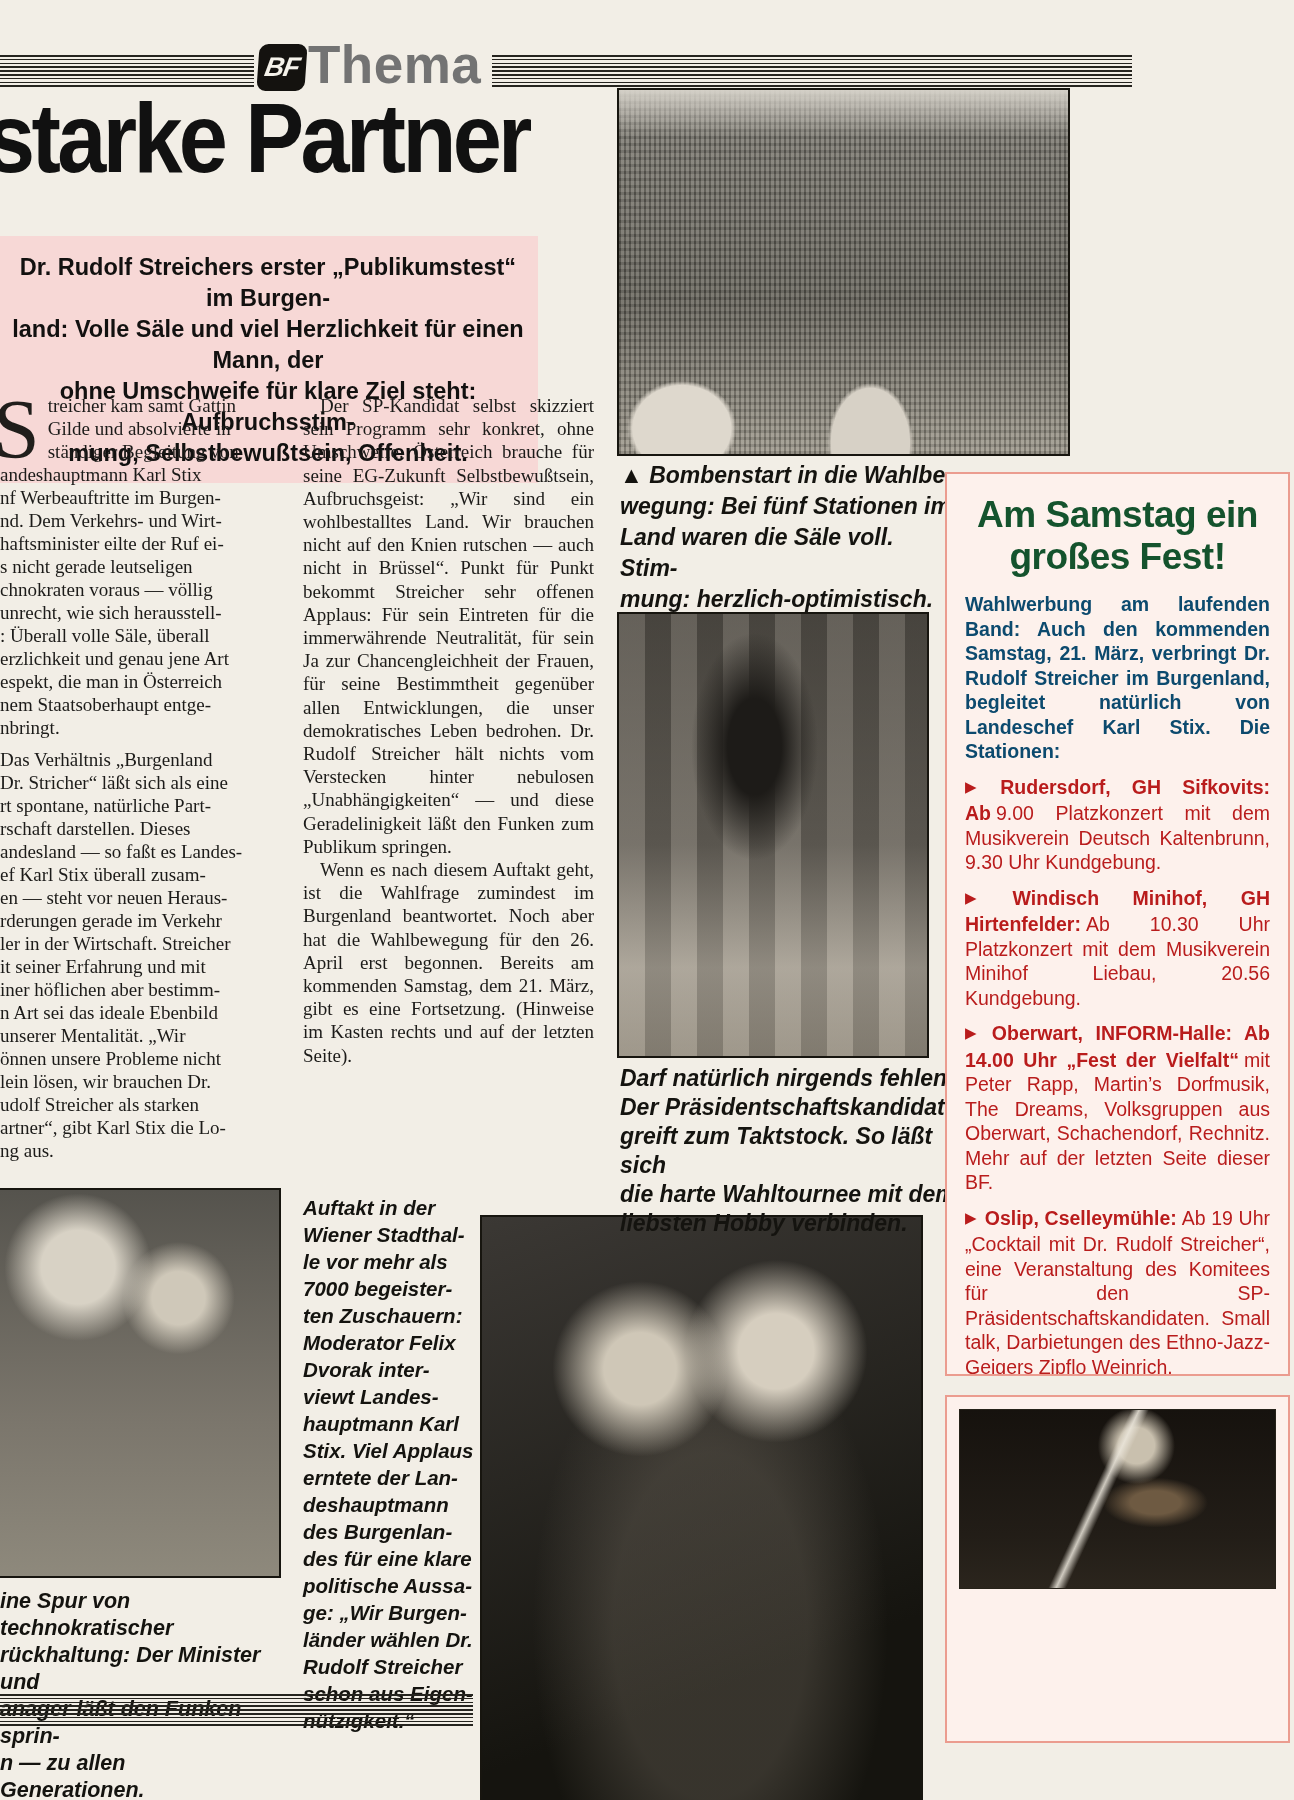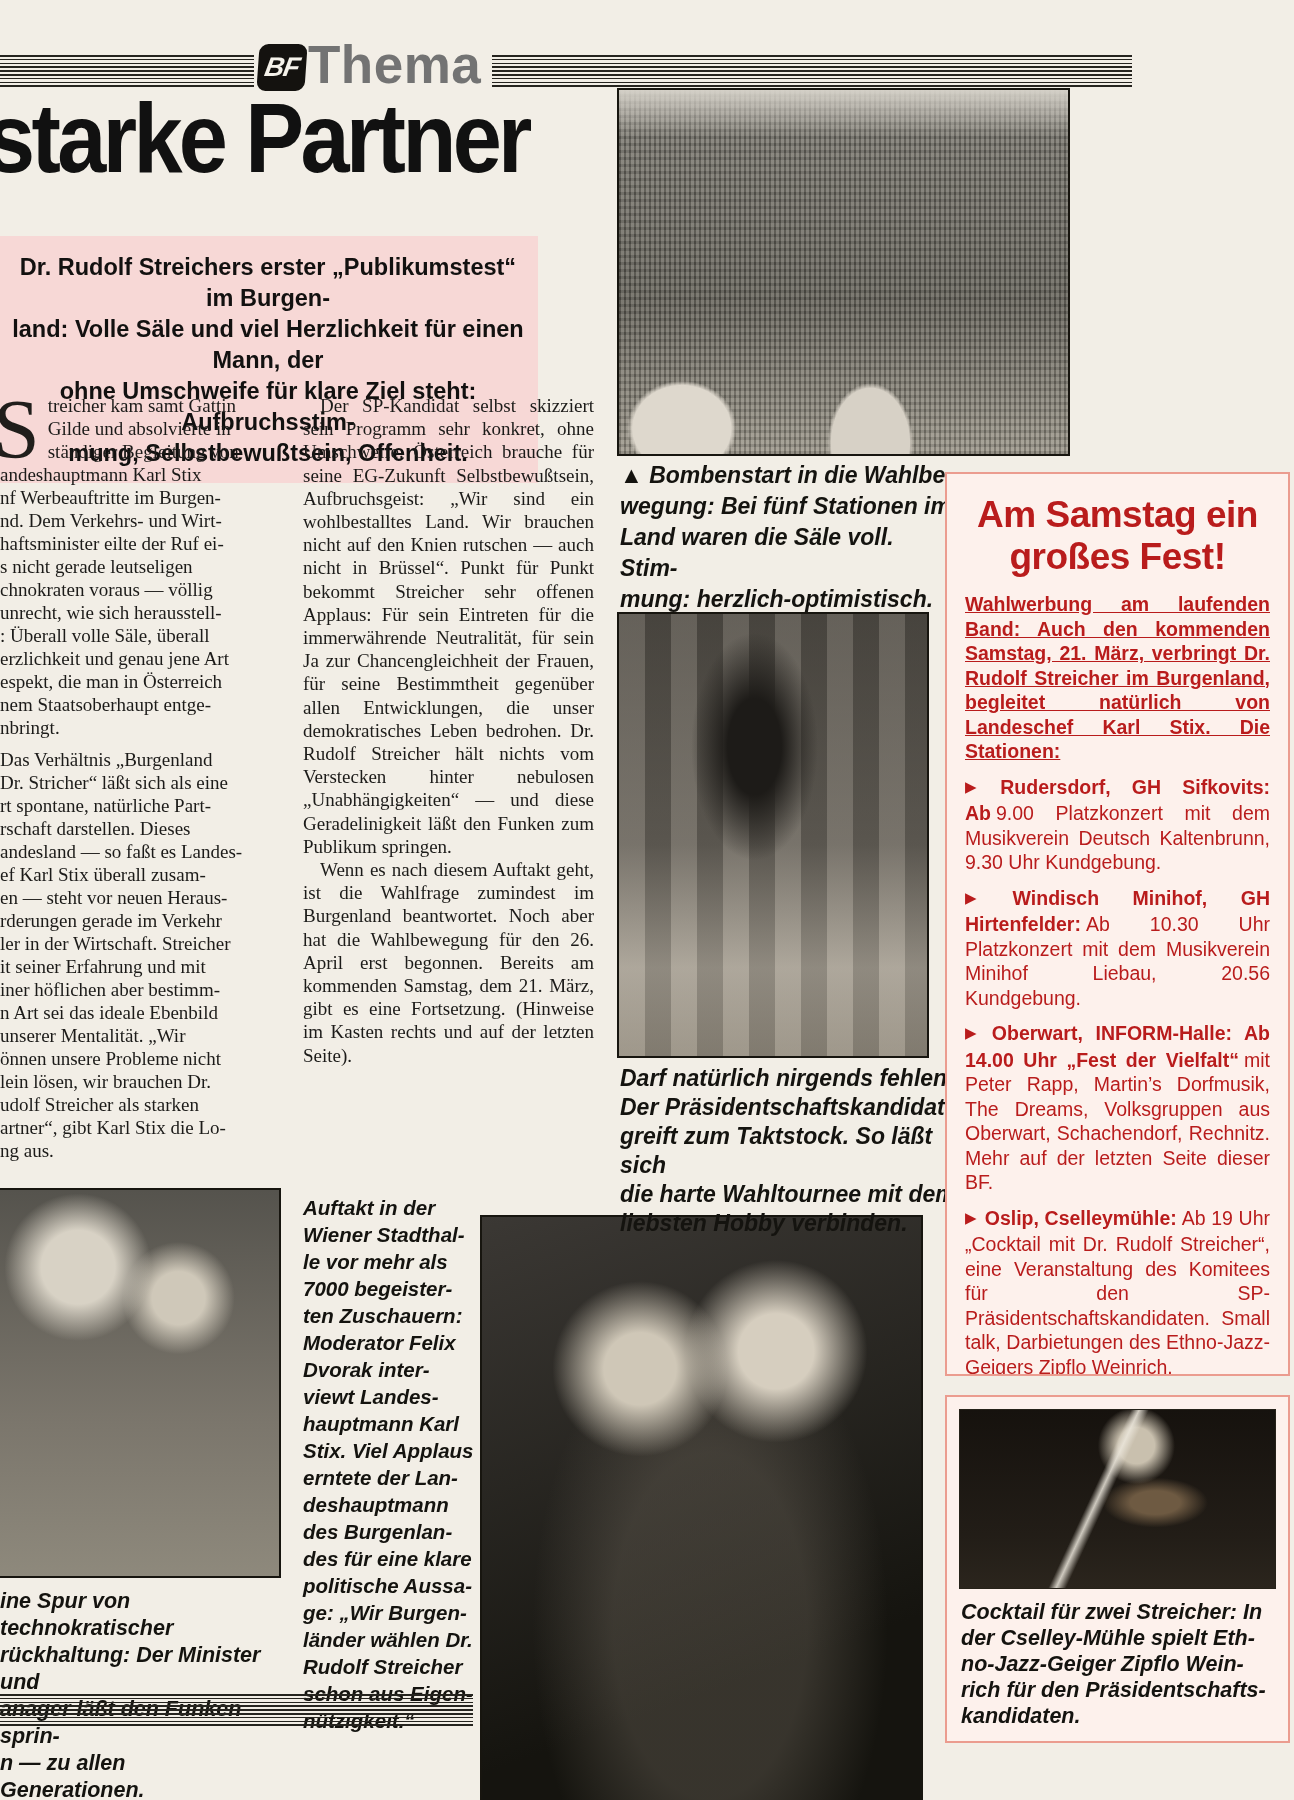--- a/index.html
+++ b/index.html
@@ -59,22 +59,22 @@
 
   
   .photo-caption{position:absolute;font:italic bold 23px/31px "Liberation Sans",sans-serif;white-space:pre-line;color:#14130f;}
   .cap-crowd{left:620px;top:460px;width:336px;}
   .cap-conductor{left:620px;top:1064px;width:340px;line-height:29px;}
   .cap-minister{left:0;top:1588px;width:272px;font-size:21.5px;line-height:27px;}
 
   
   .pinkbox{position:absolute;left:945px;width:345px;background:#fdf1ec;border:2px solid #eb9c8f;box-sizing:border-box;}
   .sidebar{top:472px;height:904px;padding:14px 18px;overflow:hidden;}
-  .sidebar h2{margin:6px 0 14px;font:bold 37px/42px "Liberation Sans",sans-serif;letter-spacing:-0.5px;text-align:center;white-space:pre-line;color:#b91c1c;}
-  .sb-intro{margin:0;font:bold 19.5px/24.5px "Liberation Sans",sans-serif;text-align:justify;color:#b91c1c;text-decoration:underline;}
+  .sidebar h2{margin:6px 0 14px;font:bold 37px/42px "Liberation Sans",sans-serif;letter-spacing:-0.5px;text-align:center;white-space:pre-line;color:#14532d;}
+  .sb-intro{margin:0;font:bold 19.5px/24.5px "Liberation Sans",sans-serif;text-align:justify;color:#0c4a6e;}
   .sb-item{margin:11px 0 0;font:19.5px/24.5px "Liberation Sans",sans-serif;text-align:justify;color:#b91c1c;}
   .sb-bullet{font-size:15px;margin-right:8px;position:relative;top:-2px;}
   .sb-bold{font-weight:bold;margin-right:5px;}
 
   .violinbox{top:1395px;height:348px;padding:12px;}
   .photo-violin{width:100%;height:180px;border:1px solid #262219;box-sizing:border-box;
     background:
       linear-gradient(115deg,rgba(0,0,0,0) 43%,rgba(236,231,220,.85) 45%,rgba(0,0,0,0) 47.5%),
       radial-gradient(circle at 56% 20%,#c9c0ae 0 8%,rgba(0,0,0,0) 17%),
       radial-gradient(ellipse at 62% 52%,#6e5a42 0 9%,rgba(0,0,0,0) 19%),
@@ -192,22 +192,17 @@
 großes Fest!</h2>
     <p class="sb-intro">Wahlwerbung am laufenden Band: Auch den kommenden Samstag, 21. März, verbringt Dr. Rudolf Streicher im Burgenland, begleitet natürlich von Landeschef Karl Stix. Die Stationen:</p>
     <p class="sb-item"><span class="sb-bullet">▶</span><span class="sb-bold">Rudersdorf, GH Sifkovits: Ab</span><span>9.00 Platzkonzert mit dem Musikverein Deutsch Kaltenbrunn, 9.30 Uhr Kundgebung.</span></p>
     <p class="sb-item"><span class="sb-bullet">▶</span><span class="sb-bold">Windisch Minihof, GH Hirtenfelder:</span><span>Ab 10.30 Uhr Platzkonzert mit dem Musikverein Minihof Liebau, 20.56 Kundgebung.</span></p>
     <p class="sb-item"><span class="sb-bullet">▶</span><span class="sb-bold">Oberwart, INFORM-Halle: Ab 14.00 Uhr „Fest der Vielfalt“</span><span>mit Peter Rapp, Martin’s Dorfmusik, The Dreams, Volksgruppen aus Oberwart, Schachendorf, Rechnitz. Mehr auf der letzten Seite dieser BF.</span></p>
     <p class="sb-item"><span class="sb-bullet">▶</span><span class="sb-bold">Oslip, Cselleymühle:</span><span>Ab 19 Uhr „Cocktail mit Dr. Rudolf Streicher“, eine Veranstaltung des Komitees für den SP-Präsidentschaftskandidaten. Small talk, Darbietungen des Ethno-Jazz-Geigers Zipflo Weinrich.</span></p>
   </aside>
 
   <aside class="pinkbox violinbox">
     <div class="photo-violin"></div>
-    <div class="cap-violin">Cocktail für zwei Streicher: In
-der Cselley-Mühle spielt Eth-
-no-Jazz-Geiger Zipflo Wein-
-rich für den Präsidentschafts-
-kandidaten.</div>
   </aside>
 
   <div class="stripes stripes-bottom"></div>
 
 </div>
 
 </body></html>

